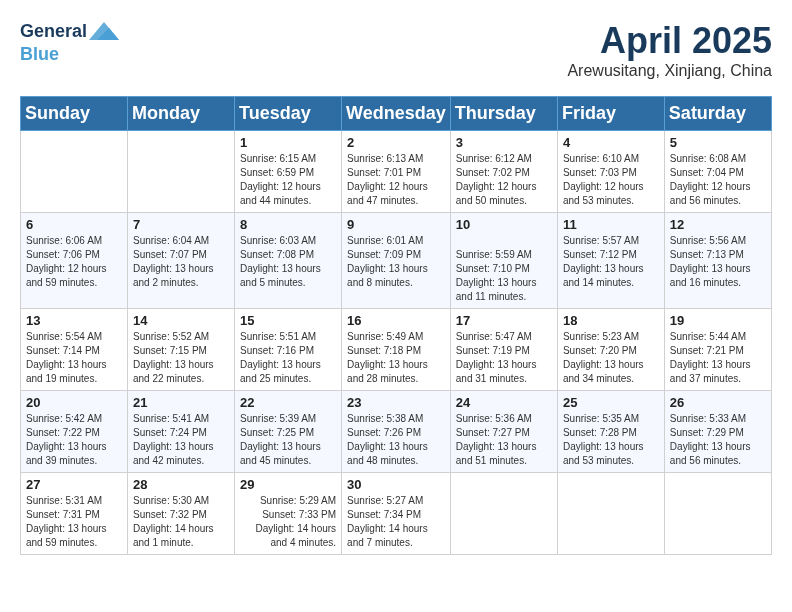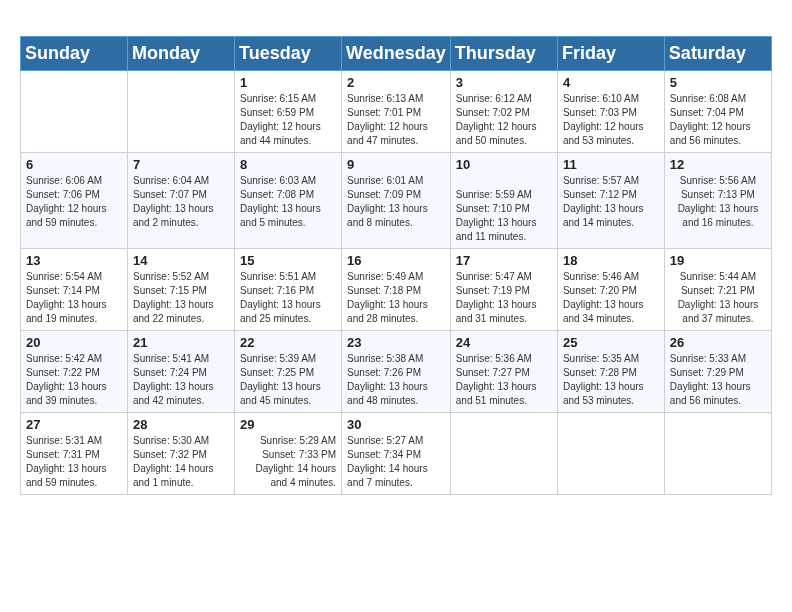--- a/index.html
+++ b/index.html
@@ -83,20 +83,36 @@
       line-height: 1.4;
     }
     .empty-cell {
       background: #fff !important;
     }
   </style>
 </head>
 <body>
 
 <div class="header-area">
+  <div class="logo">
+    <div>
+      <div style="display:flex;align-items:center;">
+        <span class="logo-text">General</span>
+        <svg class="logo-icon" viewBox="0 0 30 24">
+          <polygon points="0,20 15,2 30,20" fill="#4a9fd4" opacity="0.85"></polygon>
+          <polygon points="8,20 20,8 30,20" fill="#4a9fd4"></polygon>
+        </svg>
+      </div>
+      <span class="logo-text" style="color:#4a9fd4">Blue</span>
+    </div>
+  </div>
+  <div class="title-area">
+    <div class="month-title">April 2025</div>
+    <div class="location">Arewusitang, Xinjiang, China</div>
+  </div>
 </div>
 
 <table class="calendar">
   <thead>
     <tr>
     <th>Sunday</th>
         <th>Monday</th>
         <th>Tuesday</th>
         <th>Wednesday</th>
         <th>Thursday</th>
@@ -182,21 +198,21 @@
         </td>
         <td>
           <span class="day-number">11</span>
           <div class="day-info" style="white-space: pre-line;">Sunrise: 5:57 AM
 Sunset: 7:12 PM
 Daylight: 13 hours
 and 14 minutes.</div>
         </td>
         <td>
           <span class="day-number">12</span>
-          <div class="day-info" style="white-space: pre-line; text-align: center;">Sunrise: 5:56 AM
+          <div class="day-info" style="white-space: pre-line;">Sunrise: 5:56 AM
 Sunset: 7:13 PM
 Daylight: 13 hours
 and 16 minutes.</div>
         </td>
       </tr>
       <tr>
         <td>
           <span class="day-number">13</span>
           <div class="day-info" style="white-space: pre-line;">Sunrise: 5:54 AM
 Sunset: 7:14 PM
@@ -226,28 +242,28 @@
         </td>
         <td>
           <span class="day-number">17</span>
           <div class="day-info" style="white-space: pre-line;">Sunrise: 5:47 AM
 Sunset: 7:19 PM
 Daylight: 13 hours
 and 31 minutes.</div>
         </td>
         <td>
           <span class="day-number">18</span>
-          <div class="day-info" style="white-space: pre-line;">Sunrise: 5:46 AM
+          <div class="day-info" style="white-space: pre-line;">Sunrise: 5:23 AM
 Sunset: 7:20 PM
 Daylight: 13 hours
 and 34 minutes.</div>
         </td>
         <td>
           <span class="day-number">19</span>
-          <div class="day-info" style="white-space: pre-line; text-align: center;">Sunrise: 5:44 AM
+          <div class="day-info" style="white-space: pre-line;">Sunrise: 5:44 AM
 Sunset: 7:21 PM
 Daylight: 13 hours
 and 37 minutes.</div>
         </td>
       </tr>
       <tr>
         <td>
           <span class="day-number">20</span>
           <div class="day-info" style="white-space: pre-line;">Sunrise: 5:42 AM
 Sunset: 7:22 PM

